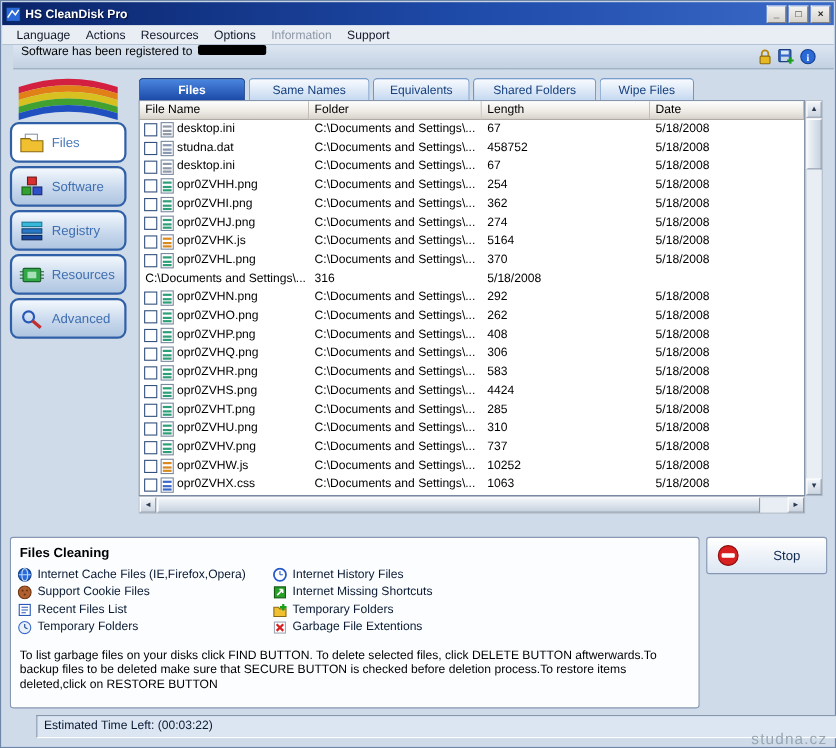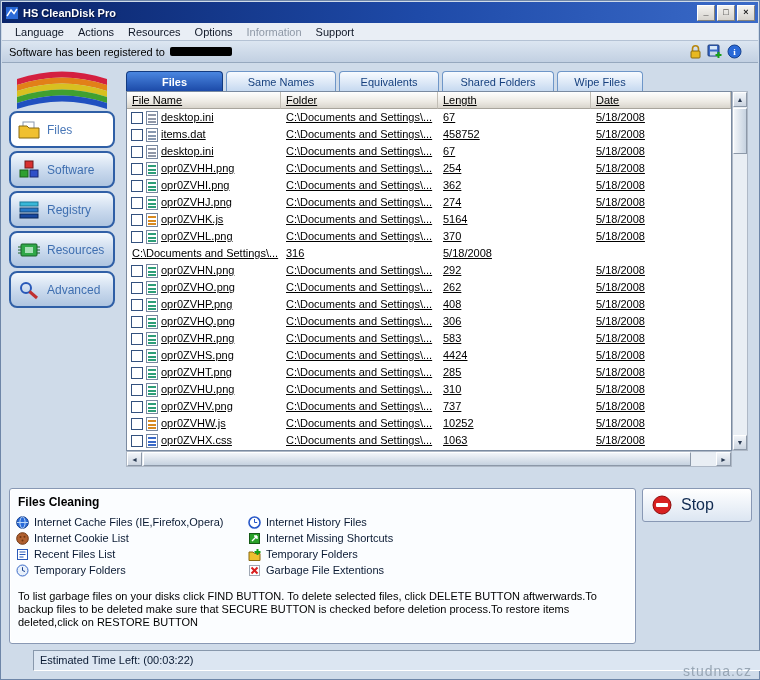--- a/index.html
+++ b/index.html
@@ -18,48 +18,48 @@
     border:1px solid;border-color:#FFF #86827A #86827A #FFF;font-size:9px;line-height:12px;
     text-align:center;color:#202020;cursor:default;font-weight:bold;}
 
   
   .menubar{position:absolute;left:1px;right:1px;top:22px;height:18px;background:#E9EEF5;
     border-bottom:1px solid #B4C2D4;display:flex;align-items:center;padding:0 6px;gap:0;box-sizing:border-box;}
   .menubar span{padding:2px 7px;color:#101828;}
   .menubar span.disabled{color:#8E98A6;}
 
   
-  .regbar{position:absolute;left:1px;right:1px;top:40px;height:22px;
+  .regbar{position:absolute;left:11px;right:1px;top:40px;height:22px;
     background:linear-gradient(180deg,#DCE6F1,#C2D0E2);border-bottom:1px solid #96A8BE;
-    display:flex;align-items:center;padding:0 7px;box-sizing:border-box;}
+    display:flex;padding:0 7px;box-sizing:border-box;}
   .redacted{display:inline-block;width:62px;height:9px;background:#000;margin-left:5px;border-radius:2px;}
   .regicons{position:absolute;right:16px;top:3px;display:flex;gap:5px;align-items:center;}
 
   
   .logo{position:absolute;left:12px;top:66px;}
   .side-col{position:absolute;left:8px;top:110px;width:106px;display:flex;flex-direction:column;gap:3px;}
   .side-btn{height:37px;border:2px solid #2F5FA6;border-radius:8px;box-sizing:border-box;
     background:linear-gradient(180deg,#F3F8FD,#C9D9ED 55%,#AFC5E0);
     display:flex;align-items:center;gap:6px;padding:0 6px;color:#3F6FB0;font-size:12px;cursor:default;}
   .side-btn.active{background:#FFFFFF;color:#4A78B8;}
   .side-btn .sicon{flex:none;display:flex;}
 
   
   .tabs{position:absolute;left:125px;top:70px;height:20px;display:flex;gap:3px;}
   .tab{height:20px;line-height:20px;text-align:center;font-size:11px;box-sizing:border-box;
     border:1px solid #6E96C8;border-bottom:none;border-radius:4px 4px 0 0;
     background:linear-gradient(180deg,#F8FBFF,#C6D9F0);color:#16407E;padding:0 10px;}
   .tab.active{background:linear-gradient(180deg,#4A86E0,#1C4AA8);color:#FFF;font-weight:bold;
     border-color:#123A80;}
-  .t0{width:97px}.t1{width:110px}.t2{width:100px}.t3{width:112px}.t4{width:86px}
+  .t0{width:97px}.t1{width:110px}.t2{width:88px}.t3{width:112px}.t4{width:86px}
 
   
   .table{position:absolute;left:125px;top:90px;width:606px;height:360px;background:#FFF;
     border:1px solid #7A8AA0;box-sizing:border-box;overflow:hidden;}
-  .cols{display:grid;grid-template-columns:154px 157px 153px 1fr;text-decoration:underline;}
+  .cols{display:grid;grid-template-columns:154px 157px 153px 1fr;}
   .thead{height:17px;}
   .th{background:linear-gradient(180deg,#FEFEFE,#EDEAE4 60%,#D8D4CC);
     border-right:1px solid #C2BEB6;border-bottom:1px solid #A8A49C;
     padding-left:5px;line-height:16px;font-size:11px;overflow:hidden;white-space:nowrap;}
   .trow{height:17px;}
   .td{line-height:17px;padding-left:5px;overflow:hidden;white-space:nowrap;font-size:11px;}
   .c-name{display:flex;align-items:center;gap:3px;padding-left:4px;}
   .cb{flex:none;width:10px;height:10px;background:#FFF;border:1px solid #33517E;box-sizing:content-box;}
   .ficon{flex:none;width:10px;height:12px;background:#FFF;border:1px solid #7888A0;position:relative;--c:#9098A8;}
   .ficon::after{content:'';position:absolute;left:1px;right:1px;top:2px;height:2px;
@@ -90,21 +90,21 @@
   .cp-title{font-weight:bold;font-size:12px;padding:6px 8px 3px;}
   .cp-cols{display:grid;grid-template-columns:232px 1fr;padding:2px 0 0 6px;}
   .cp-item{display:flex;align-items:center;gap:5px;height:16px;color:#0A1A33;white-space:nowrap;}
   .cp-item svg{flex:none;}
   .cp-text{margin:12px 8px 0;font-size:11px;line-height:13px;color:#000;}
 
   
   .stop-panel{position:absolute;left:641px;top:487px;width:110px;height:34px;
     background:linear-gradient(180deg,#FFFFFF,#DCE6F2);border:1px solid #8898B4;border-radius:3px;
     box-sizing:border-box;display:flex;align-items:center;gap:9px;padding-left:9px;cursor:default;}
-  .stop-panel .lbl{font-size:16px;color:#102A50;}
+  .stop-panel .lbl{font-size:12px;color:#102A50;margin-left:22px;}
 
   
   .statusbar{position:absolute;left:8px;top:649px;width:743px;height:21px;background:#DCE6F2;
     border:1px solid;border-color:#8898AC #FFF #FFF #8898AC;box-sizing:border-box;
     line-height:19px;padding-left:6px;font-size:11px;color:#0A1A33;margin-left:24px;}
   .watermark{position:absolute;right:7px;bottom:0px;font-size:14px;color:#98A6B4;letter-spacing:1px;}
 </style>
 </head>
 <body>
 
@@ -257,21 +257,21 @@
           </div>
           <div class="td">C:\Documents and Settings\...</div>
           <div class="td">67</div>
           <div class="td">5/18/2008</div>
         </div>
 
         <div class="trow cols">
           <div class="td c-name">
             <span class="cb"></span>
             <span class="ficon dat-file-icon"></span>
-            <span>items.dat</span>
+            <span>studna.dat</span>
           </div>
           <div class="td">C:\Documents and Settings\...</div>
           <div class="td">458752</div>
           <div class="td">5/18/2008</div>
         </div>
 
         <div class="trow cols">
           <div class="td c-name">
             <span class="cb"></span>
             <span class="ficon ini-file-icon"></span>
@@ -494,21 +494,21 @@
         </div>
         <div class="cp-item">
           <span style="display:flex">
               <svg width="13" height="13">
                 <circle cx="6.5" cy="6.5" r="5.8" fill="#B06030" stroke="#6E3410"></circle>
                 <circle cx="4.5" cy="5" r="1" fill="#6E3410"></circle>
                 <circle cx="8.5" cy="4.8" r="1" fill="#6E3410"></circle>
                 <circle cx="6.5" cy="8.5" r="1" fill="#6E3410"></circle>
               </svg>
             </span>
-          <span>Internet Cookie List</span>
+          <span>Support Cookie Files</span>
         </div>
         <div class="cp-item">
           <span style="display:flex">
               <svg width="13" height="13">
                 <rect x="1.5" y="1.5" width="10" height="10" fill="#FFF" stroke="#2858B8"></rect>
                 <line x1="3.5" y1="4" x2="9.5" y2="4" stroke="#2858B8"></line>
                 <line x1="3.5" y1="6.5" x2="9.5" y2="6.5" stroke="#2858B8"></line>
                 <line x1="3.5" y1="9" x2="7.5" y2="9" stroke="#2858B8"></line>
               </svg>
             </span>

